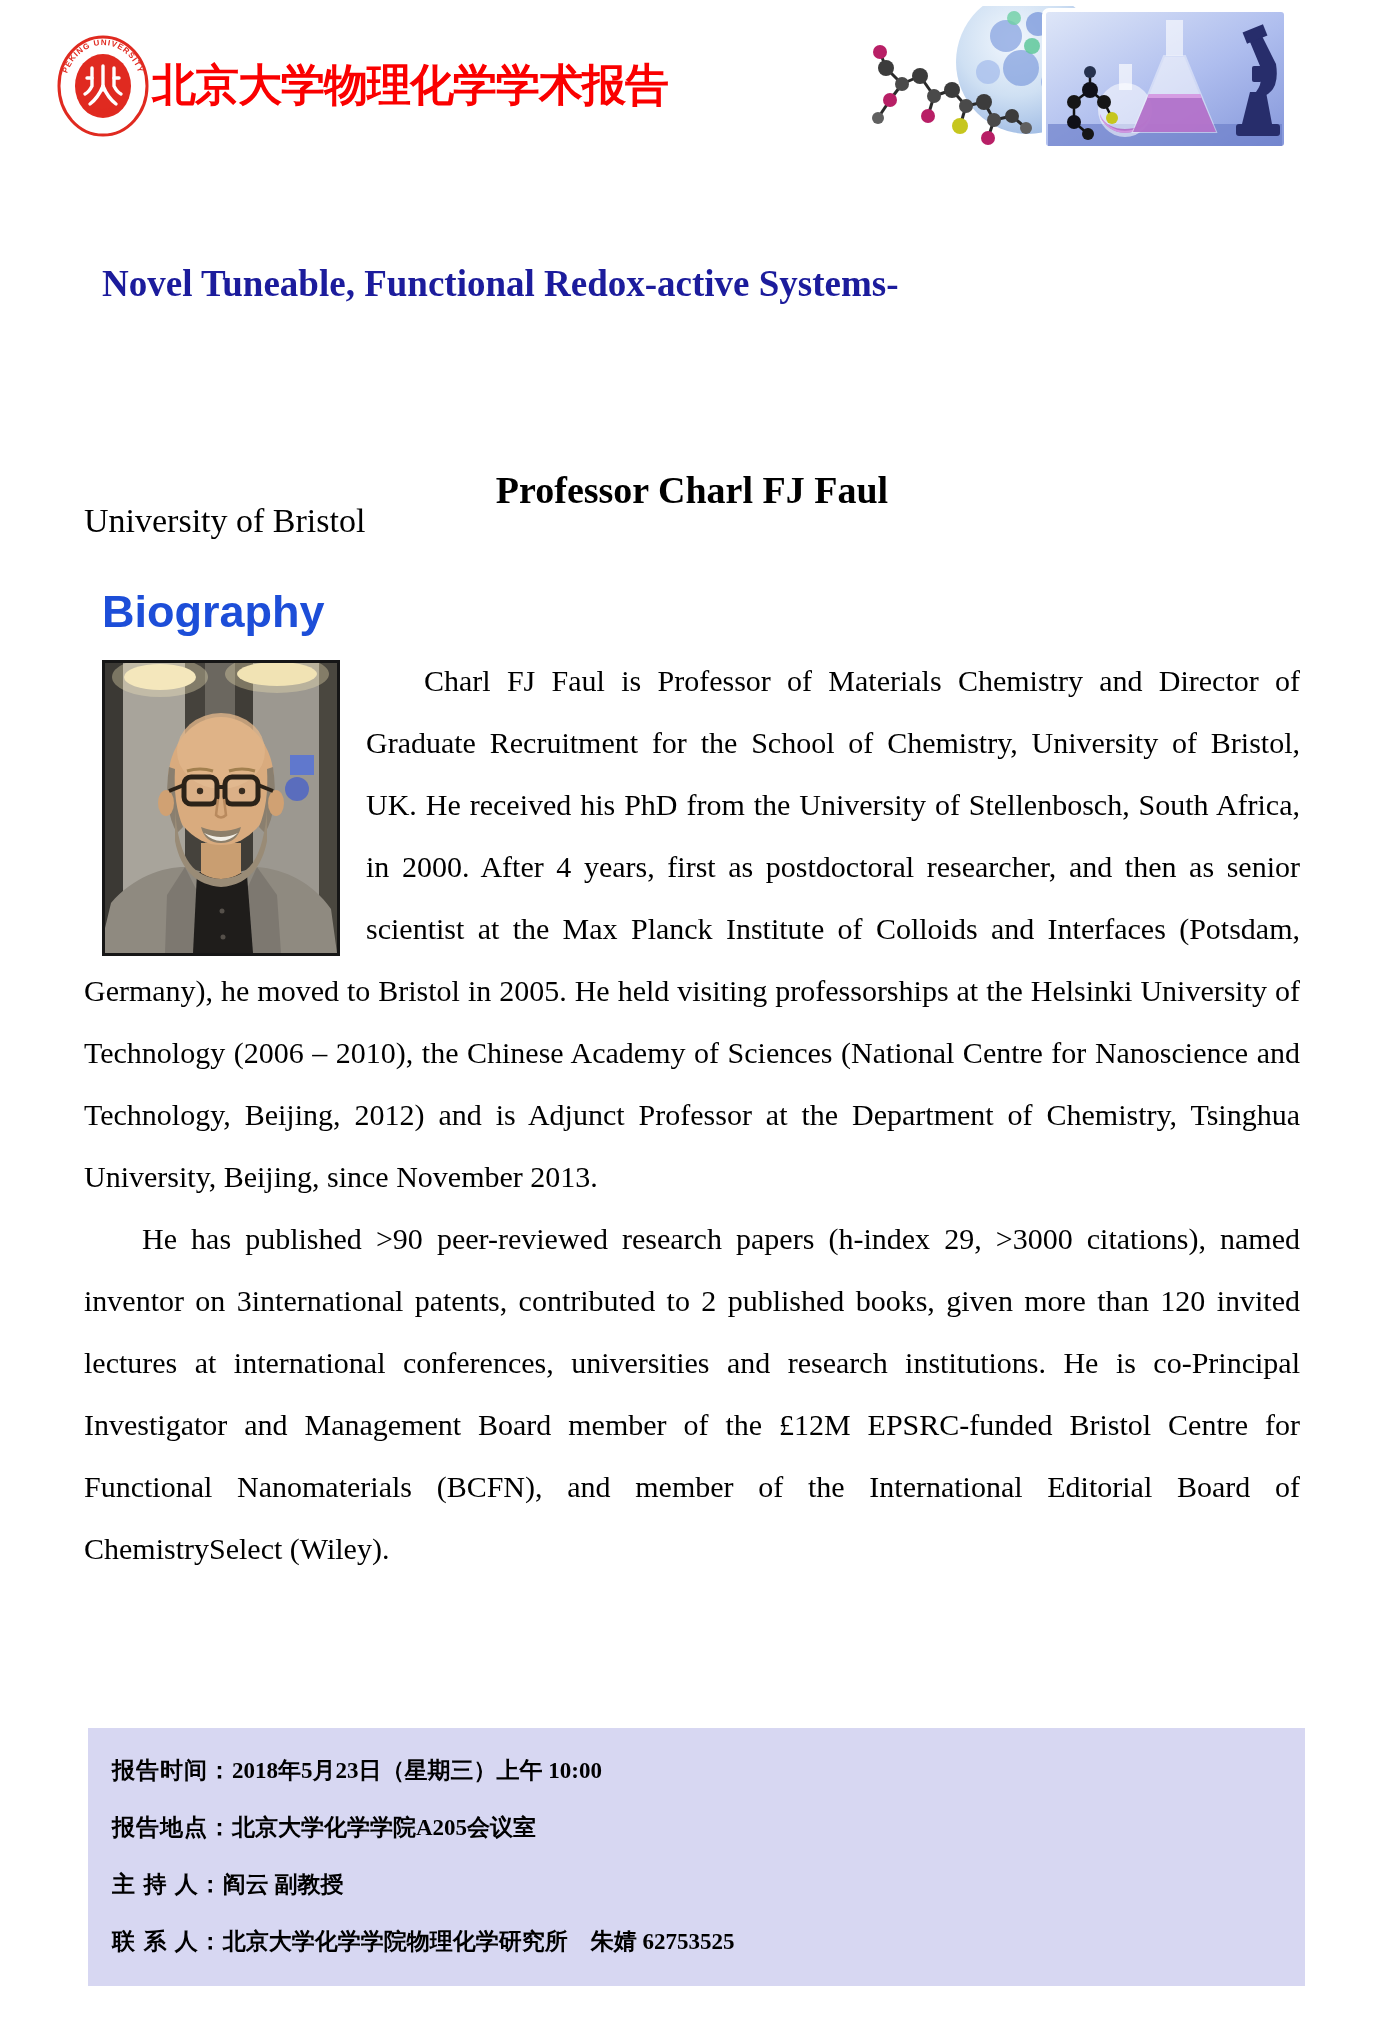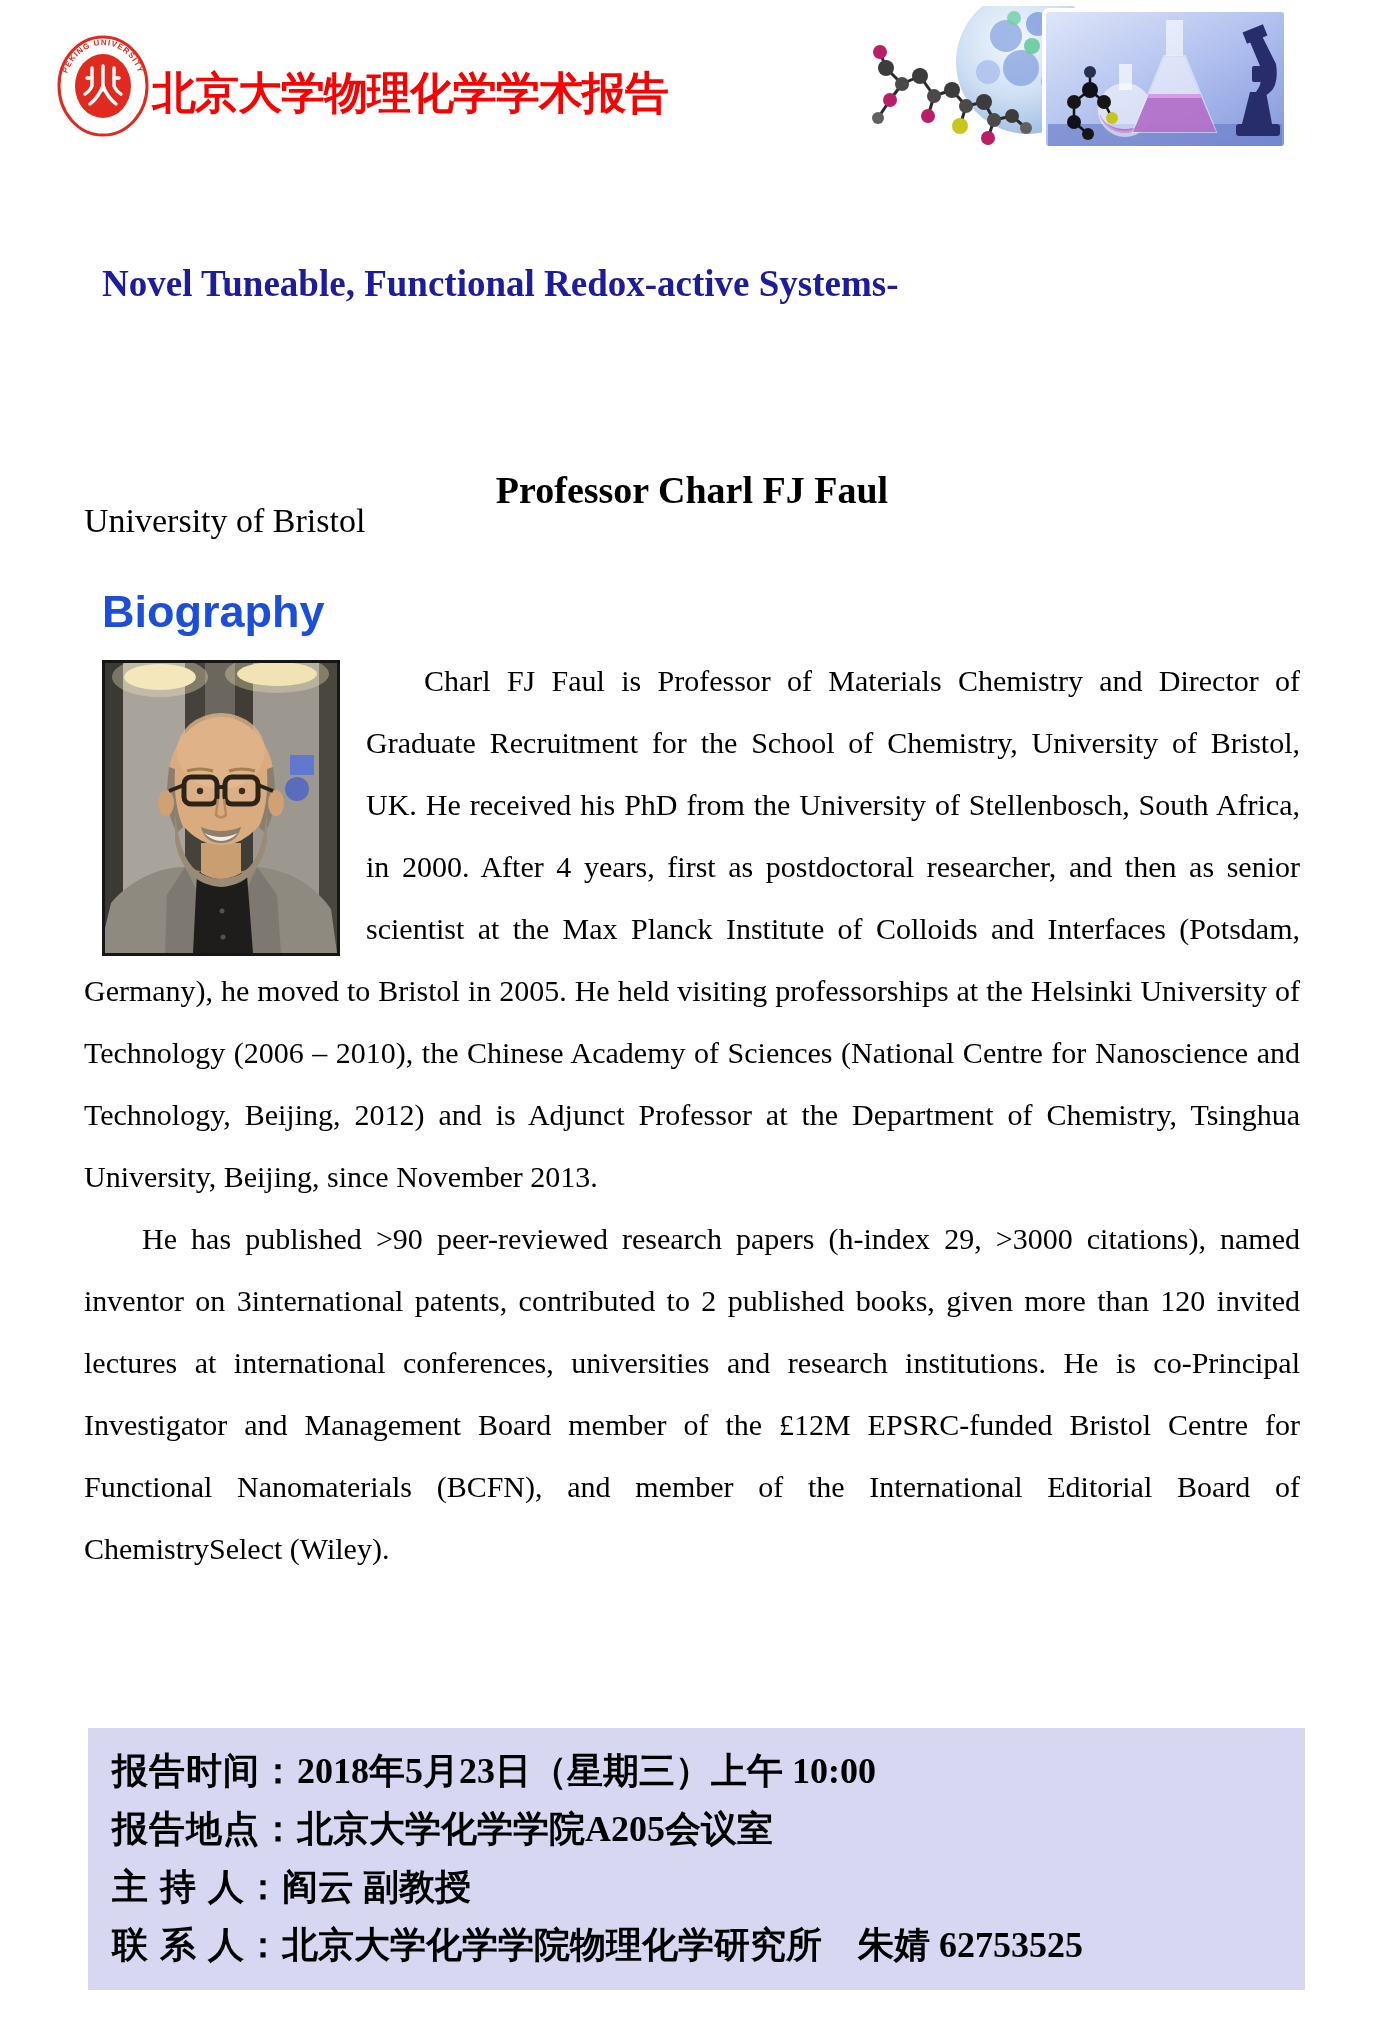--- a/index.html
+++ b/index.html
@@ -7,21 +7,20 @@
     position:relative; width:1373px; height:2022px; background:#ffffff;
     font-family:"Liberation Serif", serif; color:#000; overflow:hidden;
   }
   
   .seal { position:absolute; left:56px; top:34px; width:94px; height:104px; }
   .header-title {
     position:absolute; left:152px; top:56px;
     font-family:"Liberation Sans", sans-serif;
     font-size:44px; font-weight:bold; color:#fa0000; letter-spacing:-1px;
     white-space:nowrap;
-    margin-top:8px;
   }
   .header-art { position:absolute; left:676px; top:6px; width:620px; height:150px; }
   
   .sem-title {
     position:absolute; left:102px; top:250px; width:1210px;
     font-size:37px; font-weight:bold; color:#1c1c9c; line-height:67px;
   }
   .sem-title div { white-space:nowrap; }
   .speaker {
     position:absolute; left:84px; top:436px; width:1216px; text-align:center;
@@ -48,21 +47,21 @@
     margin:10px 26px 2px 18px;
   }
   .photo-figure svg { display:block; }
   
   .details {
     position:absolute; left:88px; top:1728px; width:1193px;
     background:#d7d7f2; padding:14px 0 16px 24px;
   }
   .detail-row {
     font-family:"Liberation Sans", sans-serif;
-    font-size:36px; font-weight:bold; color:#000;
+    font-size:23px; font-weight:bold; color:#000;
     line-height:57px; white-space:nowrap;
   }
   .detail-label { letter-spacing:1px; }
   .detail-value { font-family:"Liberation Serif", serif; }
 </style>
 </head>
 <body>
 
 <div class="page">
 

